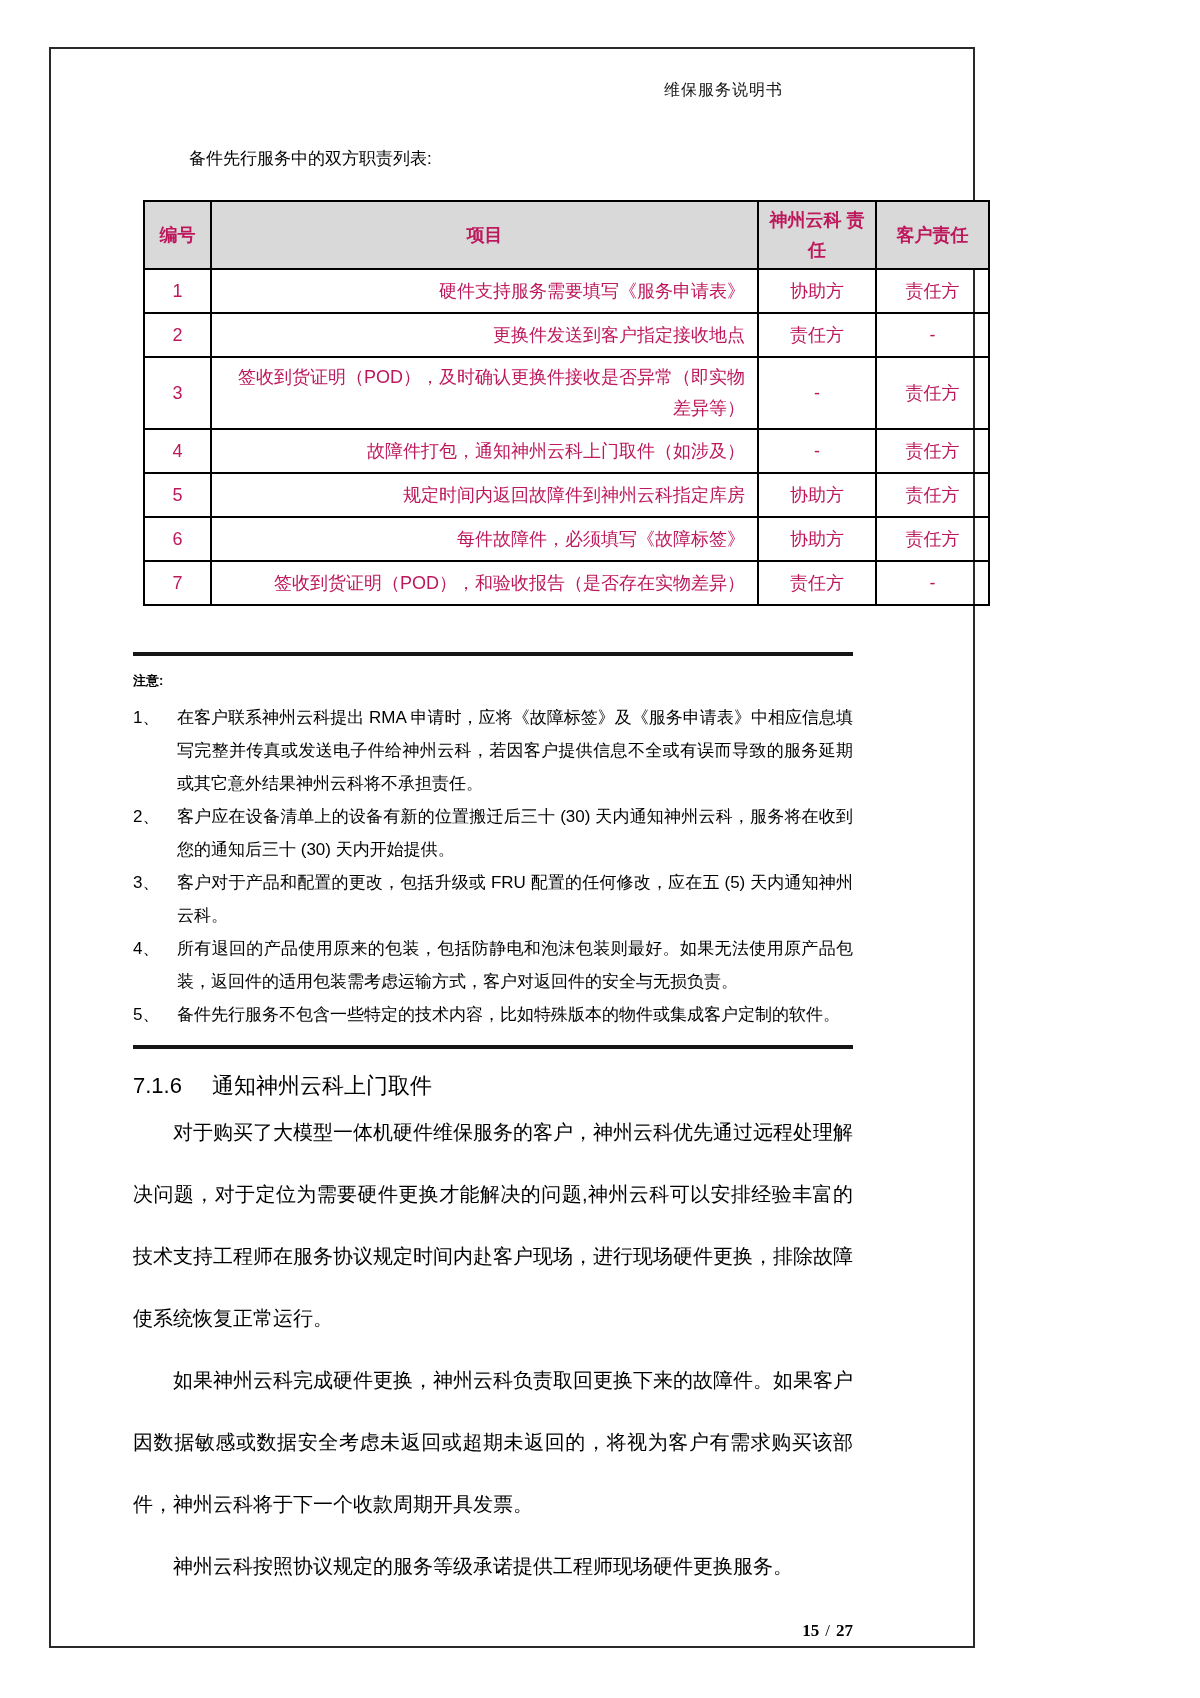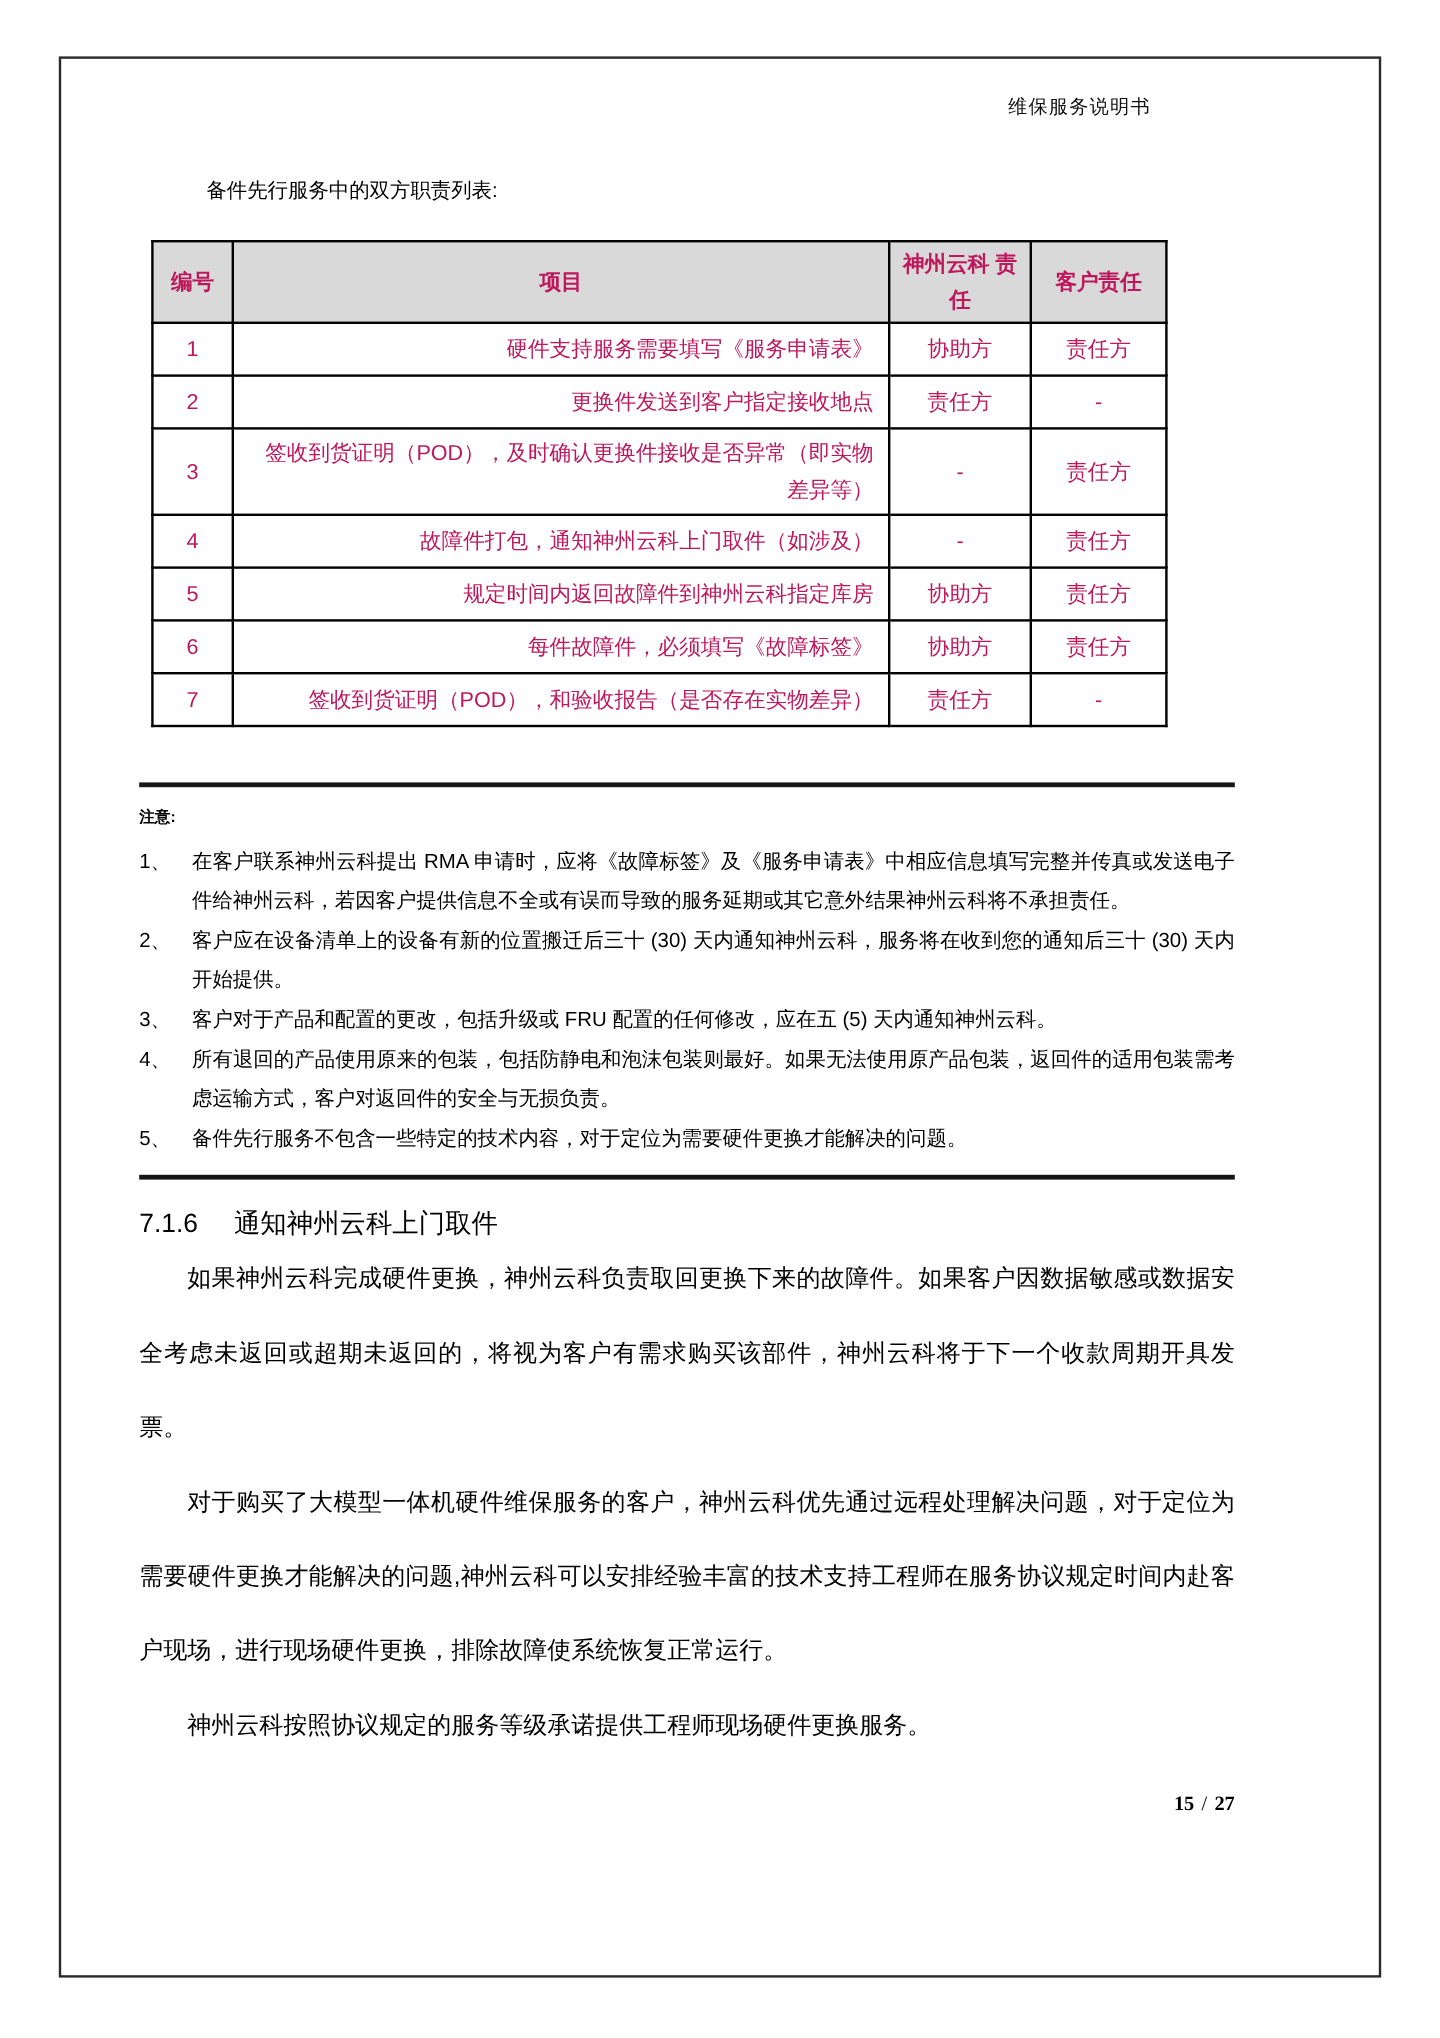--- a/index.html
+++ b/index.html
@@ -1,21 +1,21 @@
 <!DOCTYPE html>
 <html><head>
 <meta charset="utf-8">
 <style>
   * { margin:0; padding:0; box-sizing:border-box; }
   html,body { width:1200px; height:1698px; background:#ffffff; }
   body { position:relative; font-family:"Liberation Sans", sans-serif; color:#000; }
 
   .page {
-    position:absolute; left:49px; top:47px; width:1102px; height:1601px;
-    background:#fff; border:2px solid #2a2a2a; padding:0 120px 0 65px;
+    position:absolute; left:49px; top:47px; width:926px; height:1601px;
+    background:#fff; border:2px solid #2a2a2a; padding:0 120px 0 82px;
   }
 
   .doc-header {
     padding-top:30px; padding-right:70px; text-align:right;
     font-family:"Liberation Serif", serif; font-size:16px; line-height:22px;
     color:#111; letter-spacing:1px;
   }
 
   .intro { margin-top:44px; margin-left:56px; font-size:17px; line-height:28px; }
 
@@ -140,31 +140,31 @@
     <div class="note-item">
       <span class="note-no">3、</span>
       <span class="note-text">客户对于产品和配置的更改，包括升级或 FRU 配置的任何修改，应在五 (5) 天内通知神州云科。</span>
     </div>
     <div class="note-item">
       <span class="note-no">4、</span>
       <span class="note-text">所有退回的产品使用原来的包装，包括防静电和泡沫包装则最好。如果无法使用原产品包装，返回件的适用包装需考虑运输方式，客户对返回件的安全与无损负责。</span>
     </div>
     <div class="note-item">
       <span class="note-no">5、</span>
-      <span class="note-text">备件先行服务不包含一些特定的技术内容，对于定位为需要硬件更换才能解决的问题。</span>
+      <span class="note-text">备件先行服务不包含一些特定的技术内容，比如特殊版本的物件或集成客户定制的软件。</span>
     </div>
   </div>
 
   <div class="thick-rule rule-2"></div>
 
   <h2 class="section-heading">
     <span class="heading-number">7.1.6</span><span>通知神州云科上门取件</span>
   </h2>
 
+  <p class="body-para">对于购买了大模型一体机硬件维保服务的客户，神州云科优先通过远程处理解决问题，对于定位为需要硬件更换才能解决的问题,神州云科可以安排经验丰富的技术支持工程师在服务协议规定时间内赴客户现场，进行现场硬件更换，排除故障使系统恢复正常运行。</p>
   <p class="body-para">如果神州云科完成硬件更换，神州云科负责取回更换下来的故障件。如果客户因数据敏感或数据安全考虑未返回或超期未返回的，将视为客户有需求购买该部件，神州云科将于下一个收款周期开具发票。</p>
-  <p class="body-para">对于购买了大模型一体机硬件维保服务的客户，神州云科优先通过远程处理解决问题，对于定位为需要硬件更换才能解决的问题,神州云科可以安排经验丰富的技术支持工程师在服务协议规定时间内赴客户现场，进行现场硬件更换，排除故障使系统恢复正常运行。</p>
   <p class="body-para">神州云科按照协议规定的服务等级承诺提供工程师现场硬件更换服务。</p>
 
   <div class="page-footer">
     <span>15</span><span class="sep">/</span><span>27</span>
   </div>
 
 </div>
 
 </body></html>

